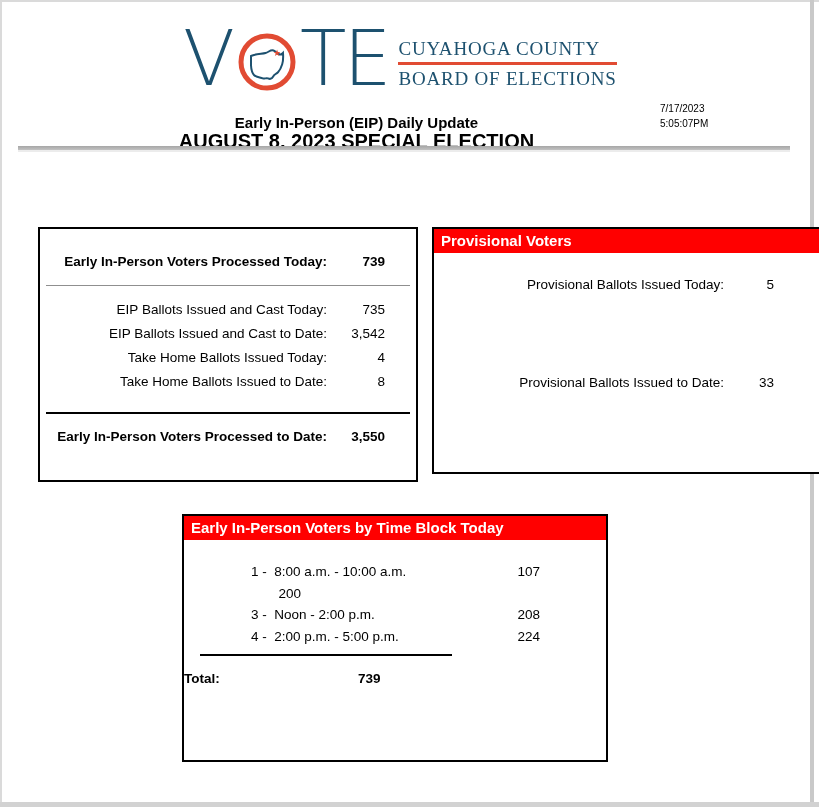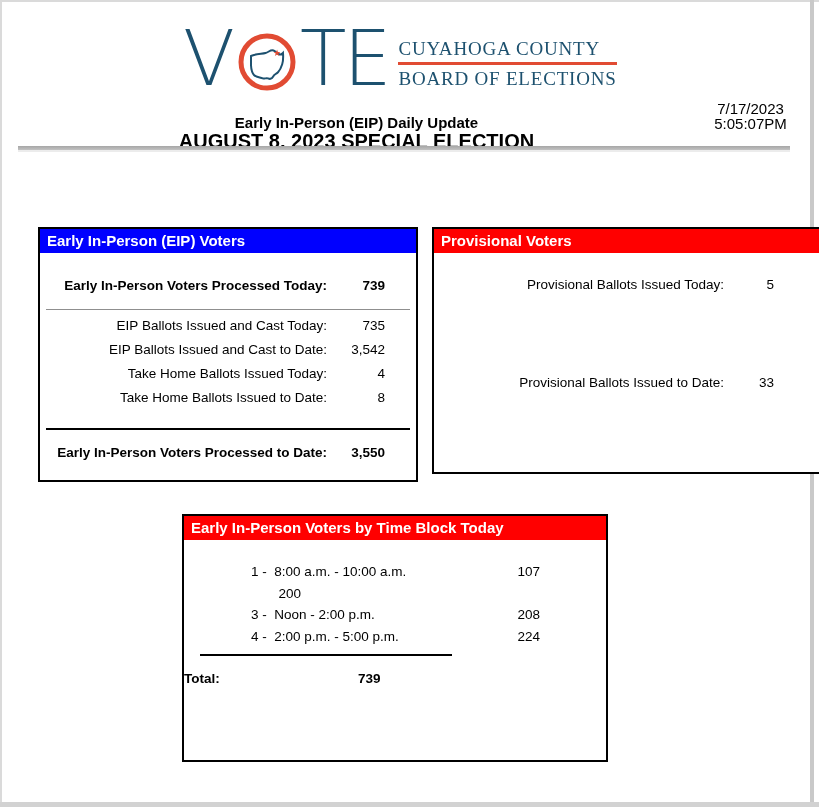--- a/index.html
+++ b/index.html
@@ -22,22 +22,22 @@
   .vote-o { width:60px; height:60px; margin:8px 3px 0 5px; }
   .org-block { margin:14px 0 0 10px; color:var(--logo_blue,#1d516f);
     font-family:"Liberation Serif", serif; font-size:19px; letter-spacing:0.8px; }
   .org-line { line-height:22px; }
   .org-rule { height:3px; background:var(--logo_red,#e14b33); margin:2px 0 3px; }
 
   
   .title-block { position:absolute; left:0; top:114px; width:713px; text-align:center; }
   .title-1 { font-size:15px; font-weight:bold; line-height:18px; }
   .title-2 { font-size:20px; font-weight:bold; line-height:19px; }
-  .datetime { position:absolute; left:692px; top:101px; width:117px; text-align:center;
-    font-size:15px; line-height:15px; }
+  .datetime { position:absolute; left:660px; top:101px; width:117px; text-align:left;
+    font-size:10px; line-height:15px; }
   .header-rule { position:absolute; left:18px; top:146px; width:772px; height:4px;
     background:linear-gradient(#a6a6a6,#c2c2c2); border-bottom:2px solid #ececec; }
 
   
   .panel { position:absolute; border:2px solid #000; background:#fff; box-sizing:border-box; }
   .panel-eip  { left:38px;  top:227px; width:380px; height:255px; }
   .panel-prov { left:432px; top:227px; width:440px; height:247px; }
   .panel-time { left:182px; top:514px; width:426px; height:248px; }
   .panel-header { height:24px; line-height:24px; color:#fff; font-weight:bold;
     font-size:15px; padding-left:7px; }
@@ -46,21 +46,21 @@
 
   
   .kv-row { display:flex; align-items:baseline; }
   .panel-eip .kv-row { padding-right:31px; }
   .panel-eip .kv-label { flex:1; text-align:right; }
   .panel-eip .kv-value { width:58px; text-align:right; }
   .row-bold { font-size:13.5px; font-weight:bold; height:16px; line-height:16px; }
   .row-reg  { font-size:13.5px; height:24px; line-height:24px; }
   .eip-today  { margin-top:25px; }
   .rule-thin  { border-top:1px solid #8f8f8f; margin:15px 6px 0; }
-  .eip-rows   { margin-top:4px; }
+  .eip-rows   { margin-top:12px; }
   .rule-thick { border-top:2px solid #000; margin:18px 6px 0; }
   .eip-todate { margin-top:15px; }
 
   
   .panel-prov .kv-row { padding-right:96px; font-size:13.5px; height:16px; line-height:16px; }
   .panel-prov .kv-label { flex:1; text-align:right; }
   .panel-prov .kv-value { width:50px; text-align:right; }
   .prov-row1 { margin-top:24px;padding-left:19px; }
   .prov-row2 { margin-top:82px; }
 
@@ -112,21 +112,20 @@
   </div>
 
   <div class="datetime">
     <div>7/17/2023</div>
     <div>5:05:07PM</div>
   </div>
 
   <div class="header-rule"></div>
 
   <div class="panel panel-eip">
-    <div class="panel-header blue">Early In-Person (EIP) Voters</div>
     <div class="kv-row row-bold eip-today">
       <span class="kv-label">Early In-Person Voters Processed Today:</span>
       <span class="kv-value">739</span>
     </div>
     <div class="rule-thin"></div>
     <div class="eip-rows">
       <div class="kv-row row-reg">
         <span class="kv-label">EIP Ballots Issued and Cast Today:</span>
         <span class="kv-value">735</span>
       </div>

